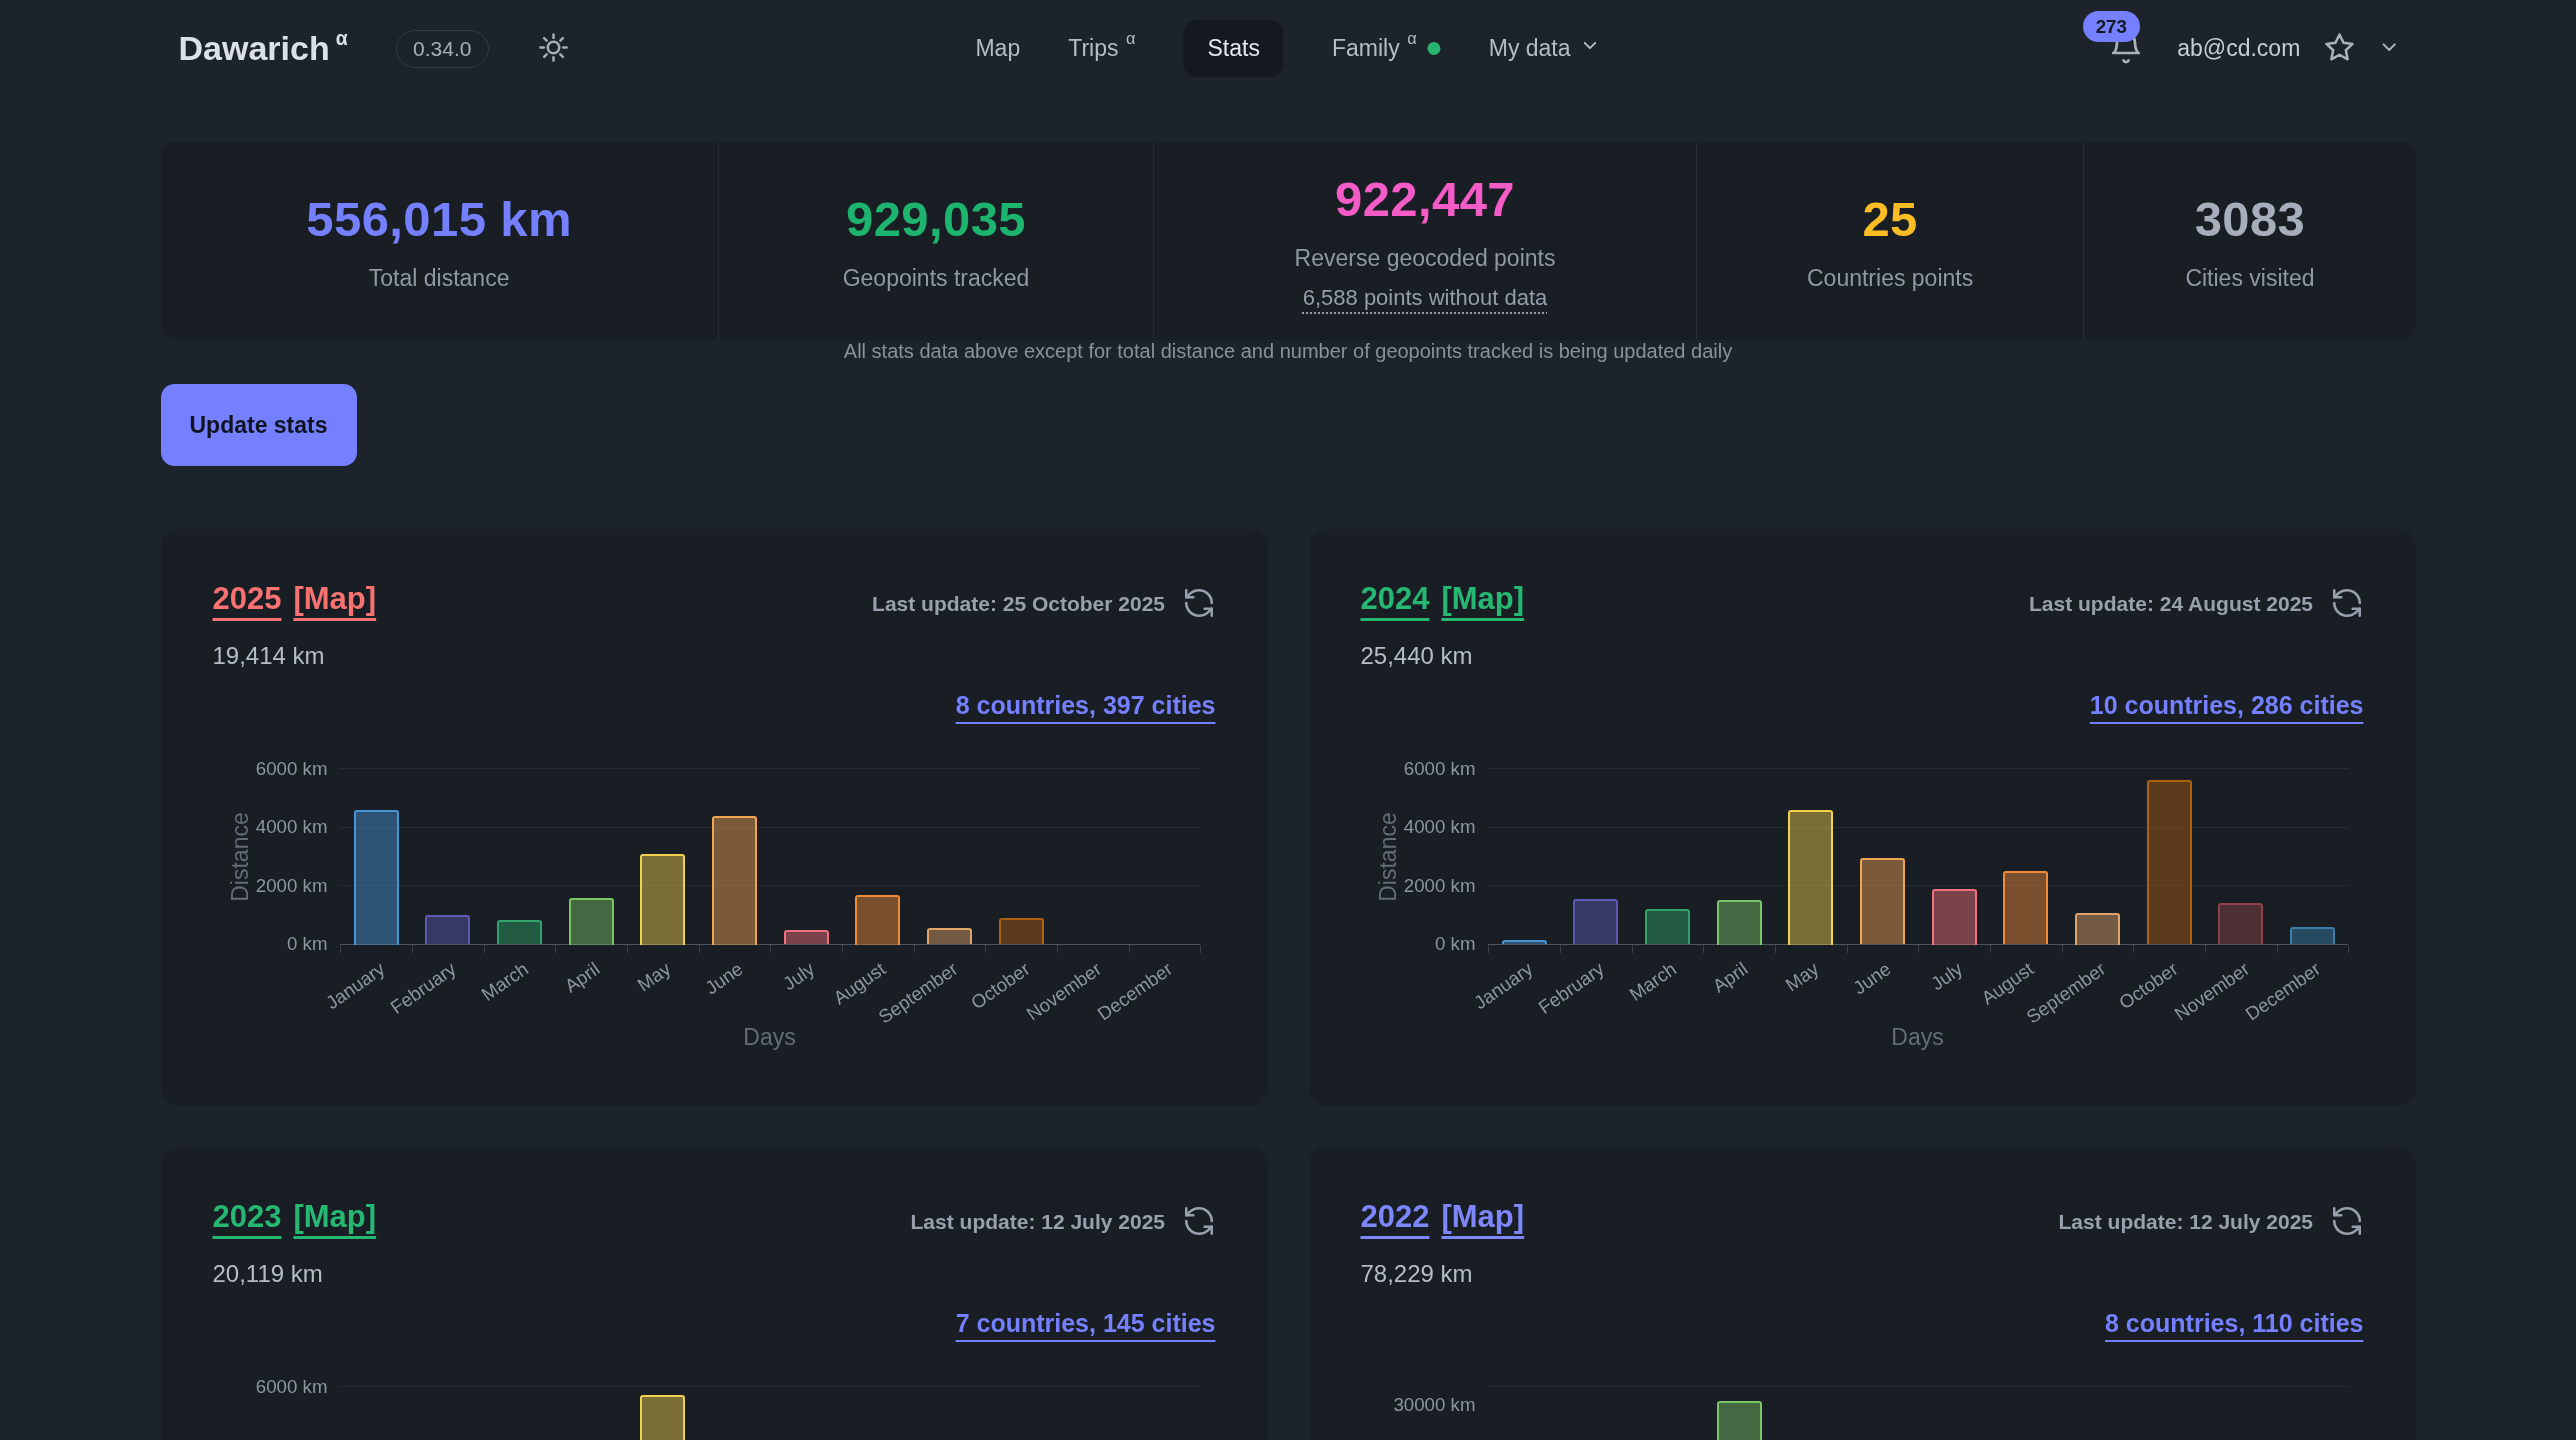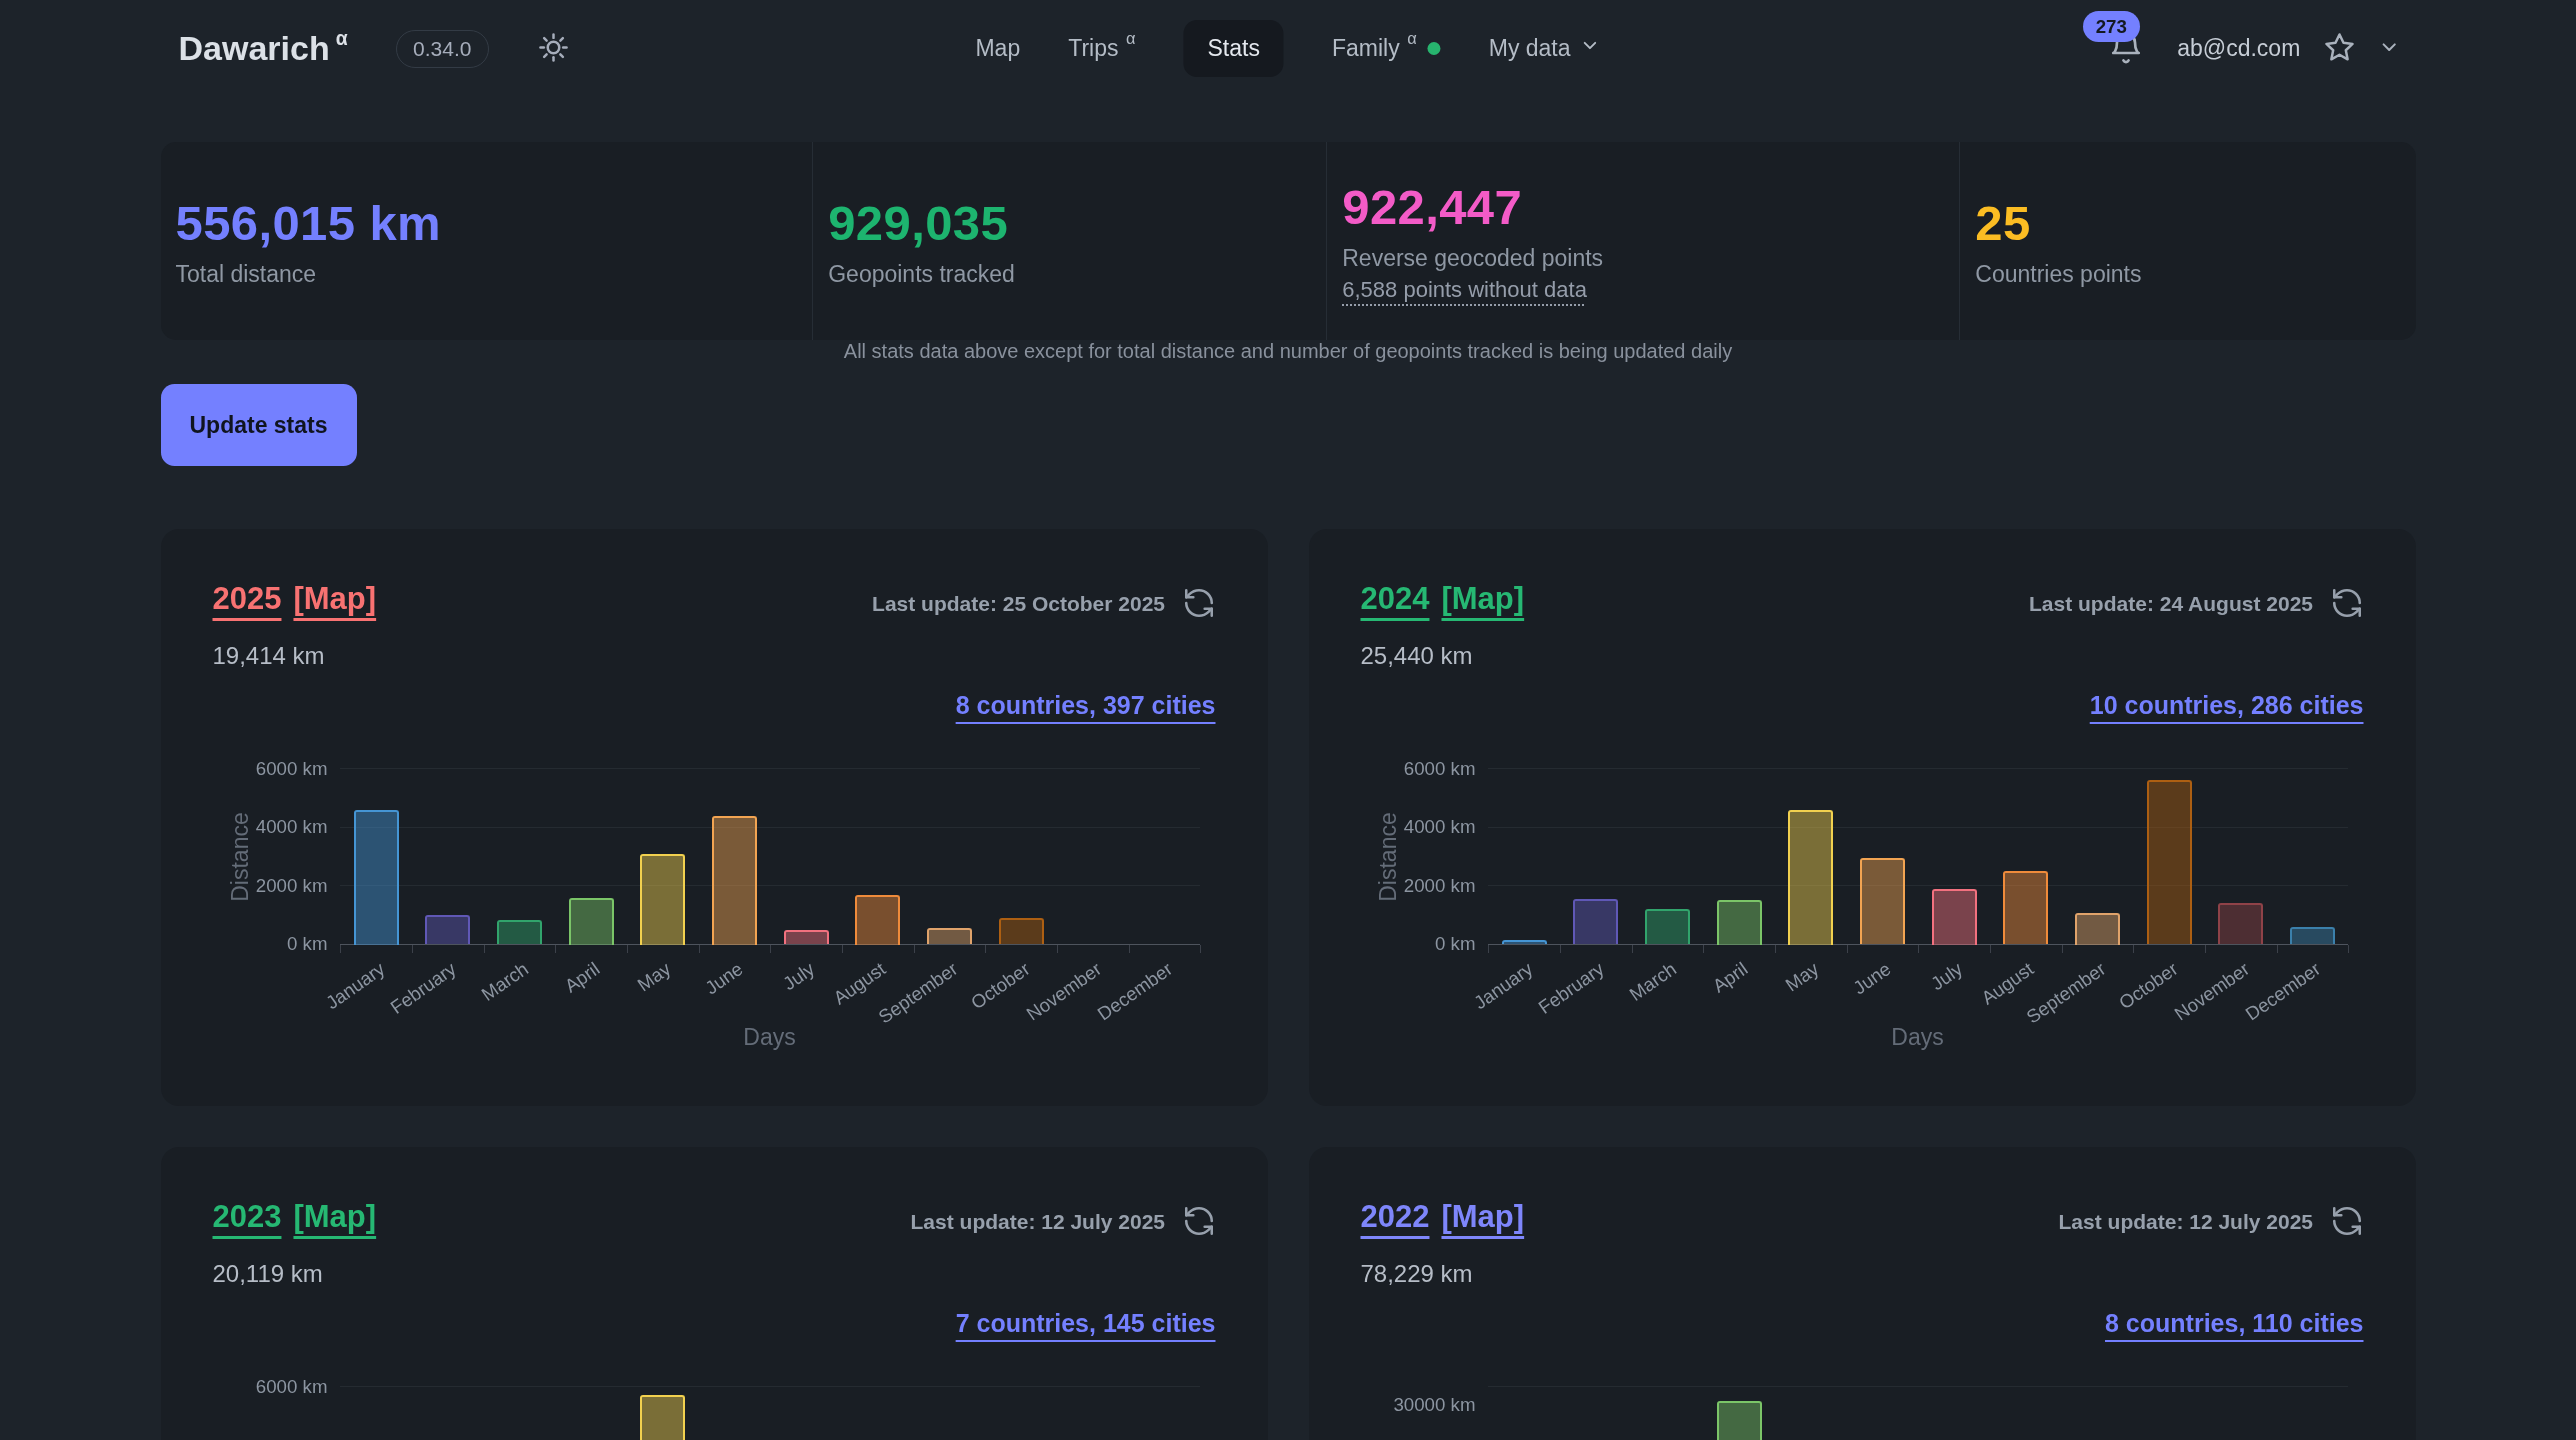--- a/index.html
+++ b/index.html
@@ -25,21 +25,21 @@
   .nav-pill { background: #15191f; border-radius: 13.5px; padding: 15px 24px; color: #e4e8ee; }
   .family-dot { width: 13.5px; height: 13.5px; border-radius: 50%; background: #27b46e; margin-left: 10.5px; display: inline-block; }
   .nav-item svg { margin-left: 9px; }
   .nav-right { margin-left: auto; display: flex; align-items: center; gap: 22.4px; padding-right: 15px; }
   .bell-wrap { position: relative; cursor: pointer; margin-right: 10.5px; }
   .notif-badge { position: absolute; top: -18px; left: -25.4px; color: #141921; font-size: 18.7px; font-weight: 700; padding: 4.5px 12.7px; border-radius: 747px; }
   .email { font-size: 23px; color: #c6cdd6; cursor: pointer; }
 
   
   .stats-row { margin-top: 45px; display: flex; background: #191e24; border-radius: 15px; height: 198px; }
-  .stat-cell { display: flex; flex-direction: column; align-items: flex-start; justify-content: center; gap: 10px; padding: 7.5px 15px; }
+  .stat-cell { display: flex; flex-direction: column; align-items: center; justify-content: center; gap: 18px; padding: 7.5px 15px; }
   .stat-cell + .stat-cell { border-left: 1.5px solid #262d35; }
   .stat-value { font-size: 49px; font-weight: 800; letter-spacing: 0.4px; }
   .stat-value.underlined { text-decoration-thickness: 6px; text-underline-offset: 12px; cursor: pointer; }
   .stat-label { font-size: 23px; color: #8f98a4; }
   .stat-sub { font-size: 22px; color: #959daa; text-decoration: underline dotted; text-decoration-thickness: 1.5px; text-underline-offset: 6.7px; cursor: pointer; margin-top: -4.5px; }
 
   .note { text-align: center; font-size: 20px; color: #89919d; }
 
   .update-btn { margin-top: 21px; display: block; width: 196px; height: 82px; border: none; border-radius: 13.5px;
     font-family: inherit; font-size: 23px; font-weight: 700; color: #10141f; cursor: pointer; }
@@ -161,20 +161,24 @@
         <div class="stat-label">Geopoints tracked</div>
       </div>
       <div class="stat-cell" style="flex-grow:685">
         <div class="stat-value" style="color: rgb(243, 91, 199);">922,447</div>
         <div class="stat-label">Reverse geocoded points</div>
         <div class="stat-sub">6,588 points without data</div>
       </div>
       <div class="stat-cell" style="flex-grow:520">
         <div class="stat-value underlined" style="color: rgb(251, 189, 35);">25</div>
         <div class="stat-label">Countries points</div>
+      </div>
+      <div class="stat-cell" style="flex-grow:470">
+        <div class="stat-value underlined" style="color: rgb(166, 173, 187);">3083</div>
+        <div class="stat-label">Cities visited</div>
       </div>
     </div>
 
     <div class="note">All stats data above except for total distance and number of geopoints tracked is being updated daily</div>
 
     <button class="update-btn" style="background: rgb(116, 128, 255);">Update stats</button>
 
     <div class="years-grid">
   <div class="year-card">
     <div class="card-header">

